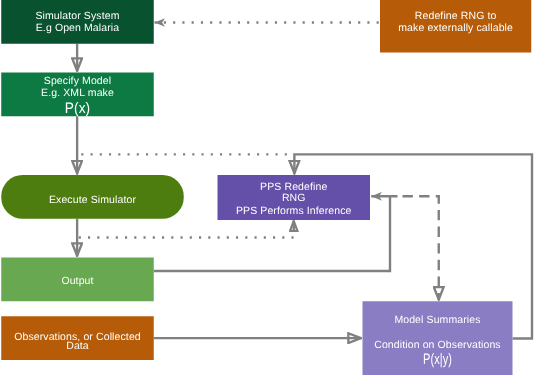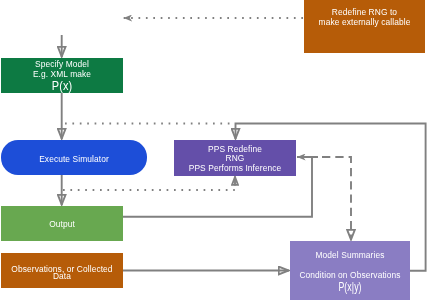--- a/index.html
+++ b/index.html
@@ -5,24 +5,24 @@
   html,body{margin:0;padding:0;background:#ffffff;}
   body{width:428px;height:300px;overflow:hidden;
        font-family:"Liberation Sans","DejaVu Sans",sans-serif;
        -webkit-font-smoothing:antialiased;}
   .stage{position:relative;width:428px;height:300px;background:#ffffff;}
   .node{position:absolute;box-sizing:border-box;color:#ffffff;text-align:center;
         letter-spacing:0.1px;font-size:8.4px;overflow:visible;}
   .node .ln{position:absolute;left:0;right:0;white-space:nowrap;line-height:10px;}
   .n-sim {left:1px;  top:0px;   width:122px; height:35px; background:#085230;}
   .n-spec{left:1px;  top:58px;  width:122px; height:35px; background:#0d7a43;padding-left:18px;}
-  .n-exec{left:1px;  top:140px; width:146px; height:35px; background:#1d4ed8;border-radius:17px;}
+  .n-exec{left:1px;  top:140px; width:146px; height:35px; background:#4d7c0f;border-radius:17px;}
   .n-out {left:1px;  top:206px; width:122px; height:35px; background:#68a850;}
   .n-obs {left:1px;  top:253px; width:122px; height:35px; background:#b65c08;}
-  .n-rng {left:304px;top:0px;   width:121px; height:53px; background:#b65c08;}
+  .n-rng {left:304px;top:0px;   width:121px; height:42px; background:#b65c08;}
   .n-pps {left:174px;top:140px; width:122px; height:36px; background:#644fa9;}
   .n-res {left:290px;top:241px; width:120px; height:59px; background:#8a7dc3;}
   .math{font-family:"Liberation Sans","DejaVu Sans",sans-serif;font-size:12.2px;
         line-height:13px;transform:scaleX(0.9);transform-origin:center;}
   .math-cond{transform:scaleX(0.72);}
   svg.conns{position:absolute;left:0;top:0;width:428px;height:300px;overflow:visible;}
 </style>
 </head>
 <body>
 
@@ -49,20 +49,24 @@
       <path d="M65,123.5 L231,123.5" stroke-dasharray="1.7 5.7"></path>
       <path d="M410,270.8 L425.6,270.8 L425.6,123.5 L235.5,123.5 L235.5,139" marker-end="url(#hollowArrow)"></path>
       <path d="M123,216.8 L312,216.8 L312,157 L318,157 M318,157 L297,157" marker-end="url(#solidArrow)"></path>
       <path d="M322,157 L351,157 L351,240" stroke-dasharray="8.3 5" marker-end="url(#hollowArrow)"></path>
       <path d="M63,190 L234.8,190" stroke-dasharray="1.7 5.7"></path>
       <path d="M235,185.6 L235,176.5" marker-end="url(#hollowArrowSm)"></path>
       <path d="M123,270.5 L289,270.5" marker-end="url(#hollowArrow)"></path>
     </g>
   </svg>
 
+  <div class="node n-sim">
+    <div class="ln" style="top:7px">Simulator System</div>
+    <div class="ln" style="top:17px">E.g Open Malaria</div>
+  </div>
 
   <div class="node n-spec">
     <div class="ln" style="top:1px">Specify Model</div>
     <div class="ln" style="top:11px">E.g. XML make</div>
     <div class="ln math" style="top:23px">P(x)</div>
   </div>
 
   <div class="node n-exec">
     <div class="ln" style="top:14px">Execute Simulator</div>
   </div>

